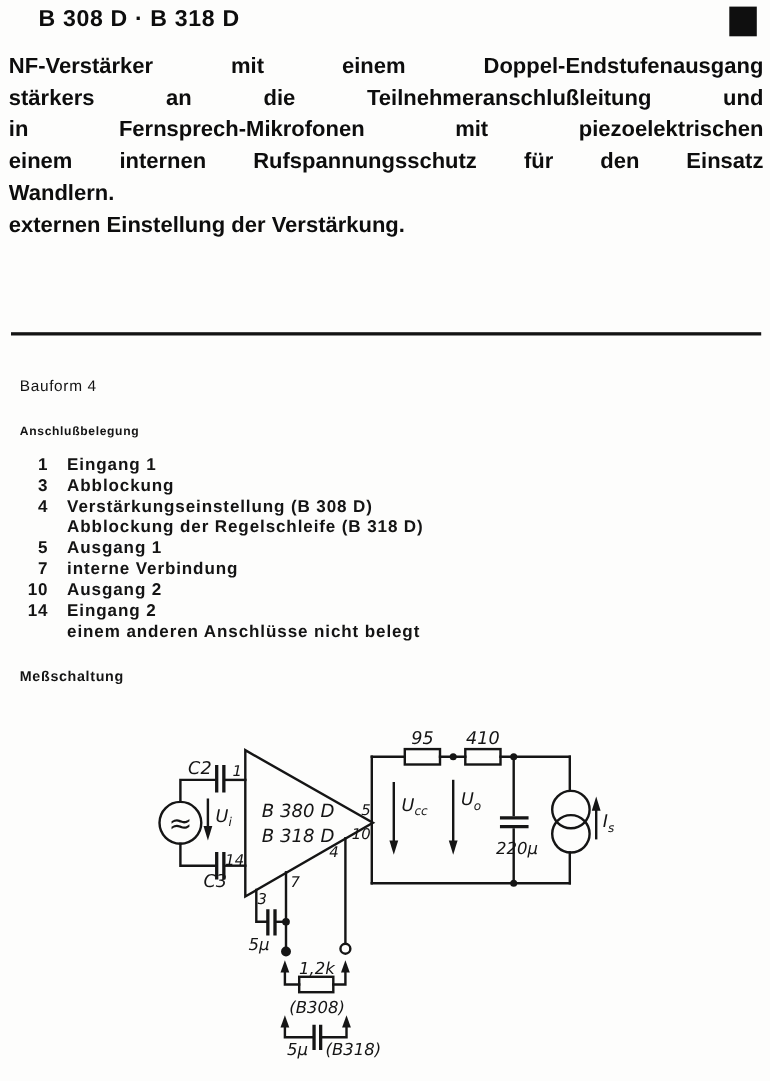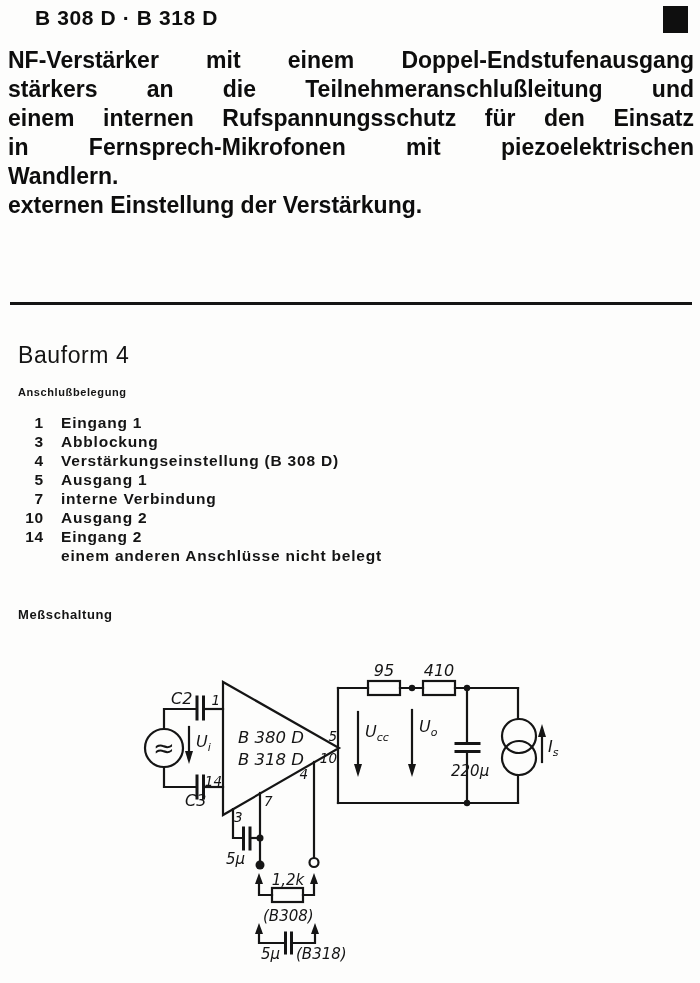--- a/index.html
+++ b/index.html
@@ -17,35 +17,35 @@
     font-size:21px;font-weight:700;letter-spacing:0.6px;
     color:#0d0d0d;
     margin-left:25px;
   }
   .corner-marker{
     position:absolute;left:663px;top:6px;width:25px;height:27px;
     background:#0f0f0f;
   }
   .intro{
     position:absolute;left:8px;top:46px;width:686px;
-    font-size:23px;font-weight:700;color:#0d0d0d;
+    font-size:20px;font-weight:700;color:#0d0d0d;
   }
   .intro .line{
     height:29px;line-height:29px;white-space:nowrap;
     text-align:justify;text-align-last:justify;
     overflow:hidden;
   }
   .intro .line.no-just{text-align-last:left;}
   .divider{
     position:absolute;left:10px;top:302px;width:682px;height:3px;
     background:#141414;
   }
   .bauform{
     position:absolute;left:18px;top:342px;
-    font-size:23px;font-weight:500;letter-spacing:0.6px;color:#141414;
+    font-size:14px;font-weight:500;letter-spacing:0.6px;color:#141414;
   }
   .anschluss-heading{
     position:absolute;left:18px;top:386px;
     font-size:11px;font-weight:700;letter-spacing:0.6px;color:#141414;
   }
   .pin-list{
     position:absolute;left:10px;top:413px;width:600px;
     font-size:15.5px;font-weight:600;letter-spacing:0.8px;color:#141414;
   }
   .pin-row{display:flex;height:19px;line-height:19px;}
@@ -69,22 +69,22 @@
 <body>
 
 <div class="page">
 
   <div class="title">B 308 D · B 318 D</div>
   <div class="corner-marker"></div>
 
   <div class="intro">
     <div class="line">NF-Verstärker mit einem Doppel-Endstufenausgang</div>
     <div class="line">stärkers an die Teilnehmeranschlußleitung und</div>
+    <div class="line">in Fernsprech-Mikrofonen mit piezoelektrischen</div>
     <div class="line">einem internen Rufspannungsschutz für den Einsatz</div>
-    <div class="line">in Fernsprech-Mikrofonen mit piezoelektrischen</div>
     <div class="line no-just">Wandlern.</div>
     <div class="line no-just">externen Einstellung der Verstärkung.</div>
   </div>
 
   <div class="divider"></div>
 
   <div class="bauform">Bauform 4</div>
   <div class="anschluss-heading">Anschlußbelegung</div>
 
   <div class="pin-list">
@@ -92,20 +92,24 @@
       <span class="pin-num">1</span>
       <span class="pin-label">Eingang 1</span>
     </div>
     <div class="pin-row">
       <span class="pin-num">3</span>
       <span class="pin-label">Abblockung</span>
     </div>
     <div class="pin-row">
       <span class="pin-num">4</span>
       <span class="pin-label">Verstärkungseinstellung (B 308 D)</span>
+    </div>
+    <div class="pin-row">
+      <span class="pin-num"></span>
+      <span class="pin-label">Abblockung der Regelschleife (B 318 D)</span>
     </div>
     <div class="pin-row">
       <span class="pin-num">5</span>
       <span class="pin-label">Ausgang 1</span>
     </div>
     <div class="pin-row">
       <span class="pin-num">7</span>
       <span class="pin-label">interne Verbindung</span>
     </div>
     <div class="pin-row">

